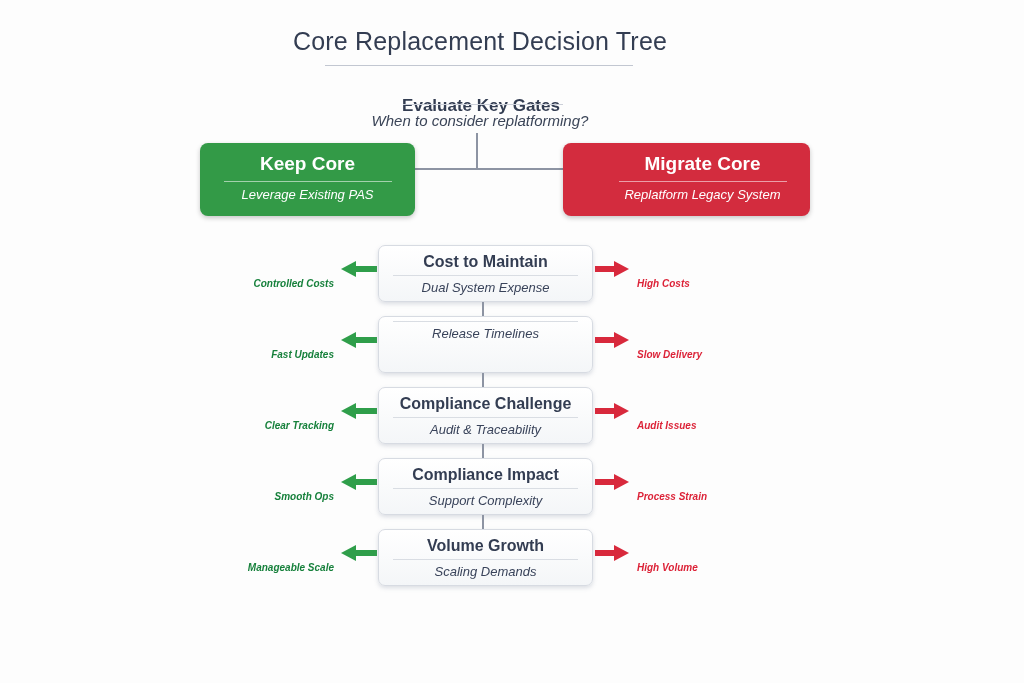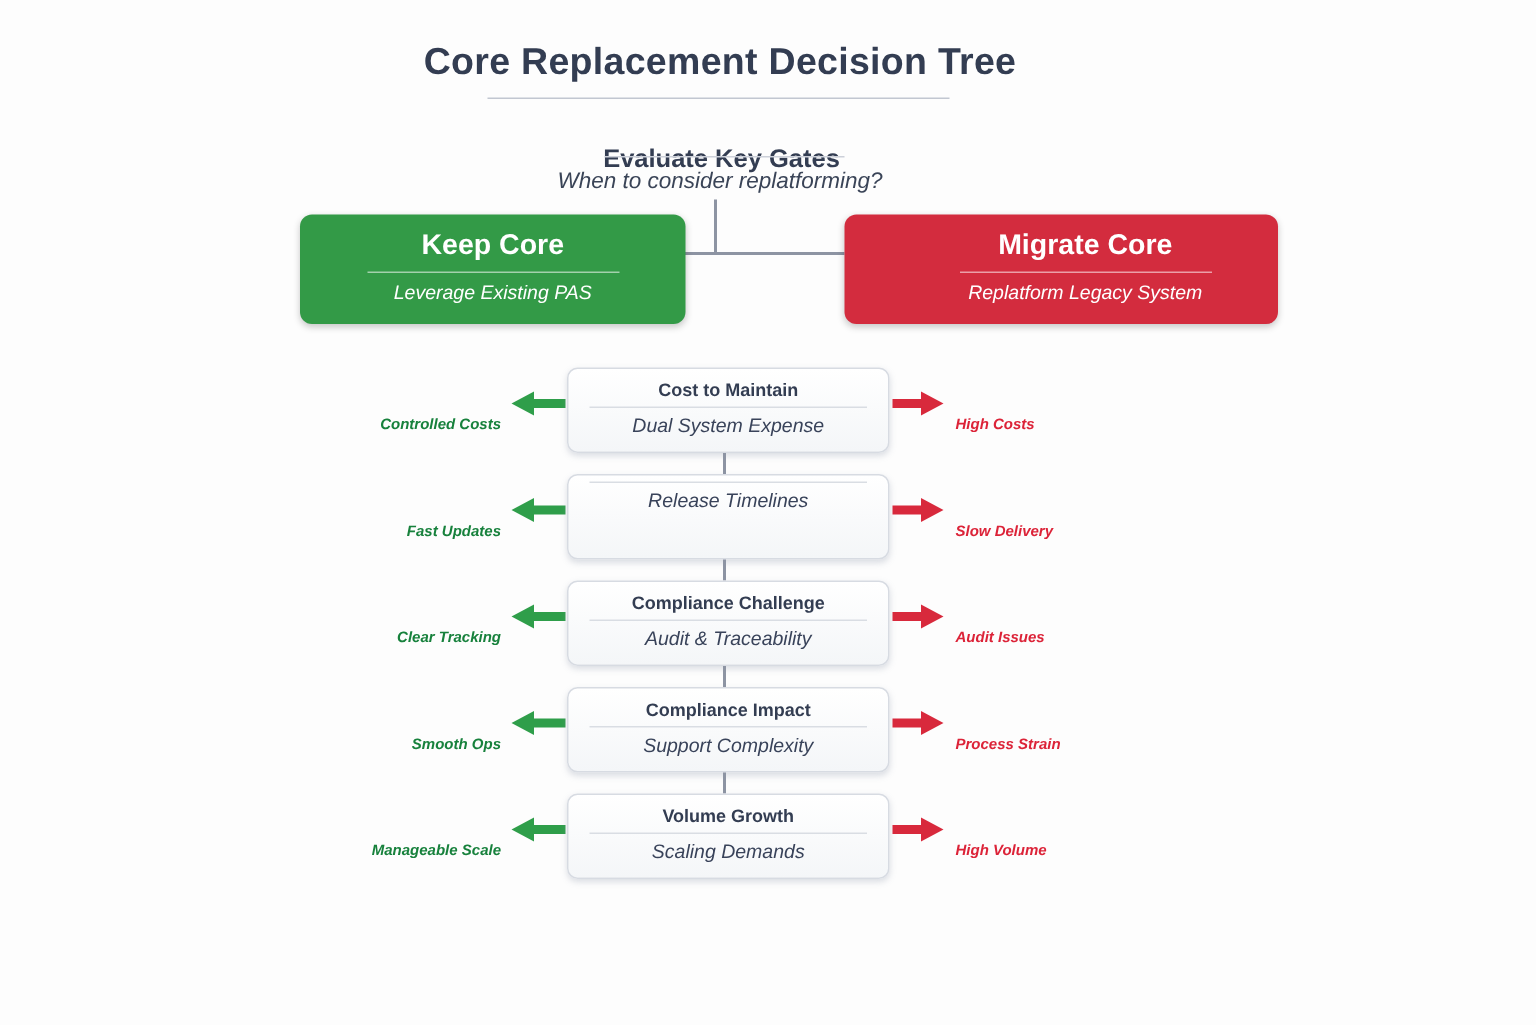--- a/index.html
+++ b/index.html
@@ -17,56 +17,56 @@
   html,body{margin:0;padding:0;}
   body{
     width:1024px;height:683px;background:#fdfdfd;
     font-family:"Liberation Sans", sans-serif;
     overflow:hidden;position:relative;
   }
   .canvas{position:absolute;inset:0;}
 
   .main-title{
     position:absolute;top:27px;left:224px;width:512px;text-align:center;
-    font-size:25px;font-weight:bold;color:var(--dark);letter-spacing:.2px;
+    font-size:25px;font-weight:normal;color:var(--dark);letter-spacing:.2px;
   }
   .title-underline{position:absolute;top:65px;left:325px;width:308px;height:1px;background:#c2c7d1;}
 
   .gate-header-title{
     position:absolute;top:96px;left:331px;width:300px;text-align:center;
     font-size:17px;font-weight:bold;color:var(--dark);
   }
   .gate-header-underline{position:absolute;top:104px;left:403px;width:160px;height:1px;background:#ccd0d9;}
   .gate-header-subtitle{
     position:absolute;top:112px;left:280px;width:400px;text-align:center;
     font-size:15px;font-style:italic;color:#3a4457;
   }
 
   .stub-v{position:absolute;top:133px;left:476px;width:2px;height:37px;background:var(--connector);}
   .stub-h{position:absolute;top:168px;left:415px;width:148px;height:2px;background:var(--connector);}
 
   .branch-box{
-    position:absolute;top:143px;width:257px;height:73px;border-radius:8px;
+    position:absolute;top:143px;width:215px;height:73px;border-radius:8px;
     color:#fff;text-align:center;box-shadow:0 2px 5px rgba(0,0,0,.22);
   }
   .branch-keep{left:200px;background:var(--green-box);}
   .branch-migrate{left:563px;background:var(--red-box);padding-left:32px;}
   .branch-title{font-size:19px;font-weight:bold;margin-top:10px;}
   .branch-divider{width:168px;height:1px;background:rgba(255,255,255,.55);margin:6px auto 5px;}
   .branch-subtitle{font-style:italic;font-size:13px;}
 
   .gate-row{position:absolute;left:0;width:1024px;height:57px;}
   .gate-box{
     position:absolute;left:378px;top:0;width:215px;height:57px;
     background:linear-gradient(#ffffff,#f4f6f8);
     border:1px solid var(--gate-border);border-radius:7px;
     box-shadow:0 2px 4px rgba(130,140,160,.28);
     text-align:center;box-sizing:border-box;
   }
-  .gate-title{font-size:12px;font-weight:bold;color:var(--dark);padding-top:7px;}
+  .gate-title{font-size:16px;font-weight:bold;color:var(--dark);padding-top:7px;}
   .gate-divider{width:185px;height:1px;background:var(--divider);margin:4px auto 4px;}
   .gate-subtitle{font-size:13px;font-style:italic;color:#39435a;}
 
   .outcome-label{position:absolute;top:29px;height:20px;line-height:20px;font-size:10px;font-weight:bold;font-style:italic;}
   .keep-label{left:40px;width:294px;text-align:right;color:var(--green-text);}
   .migrate-label{left:637px;width:300px;text-align:left;color:var(--red-text);}
 
   .arrow{position:absolute;top:16px;display:flex;align-items:center;height:16px;}
   .arrow-left{left:341px;}
   .arrow-right{left:595px;}

